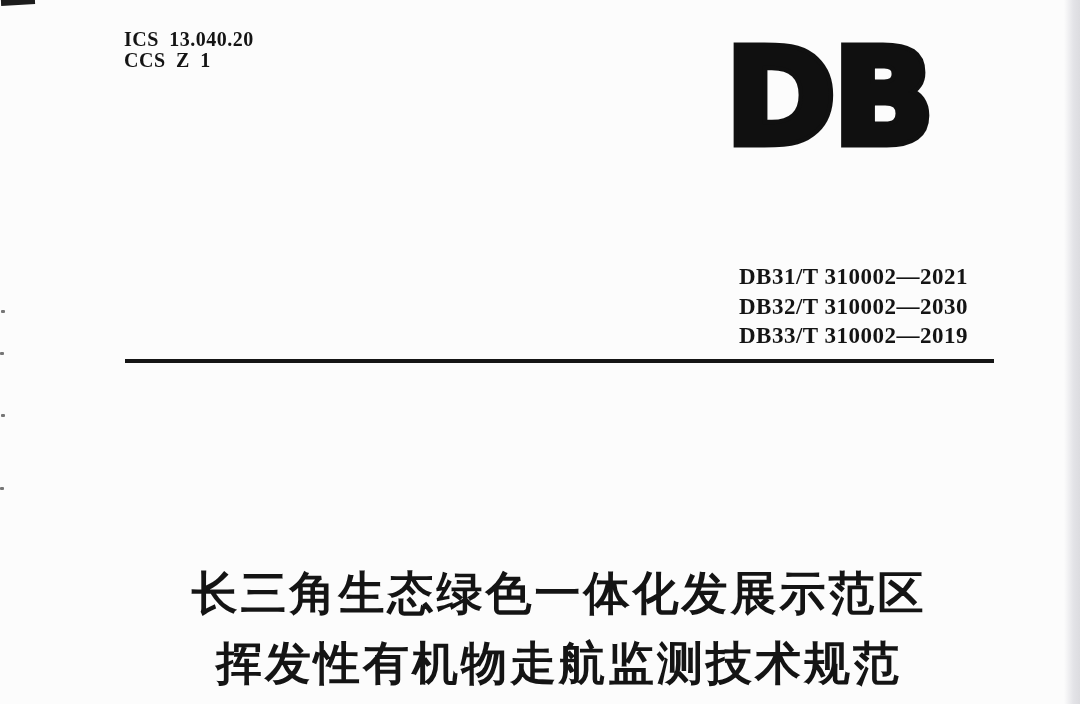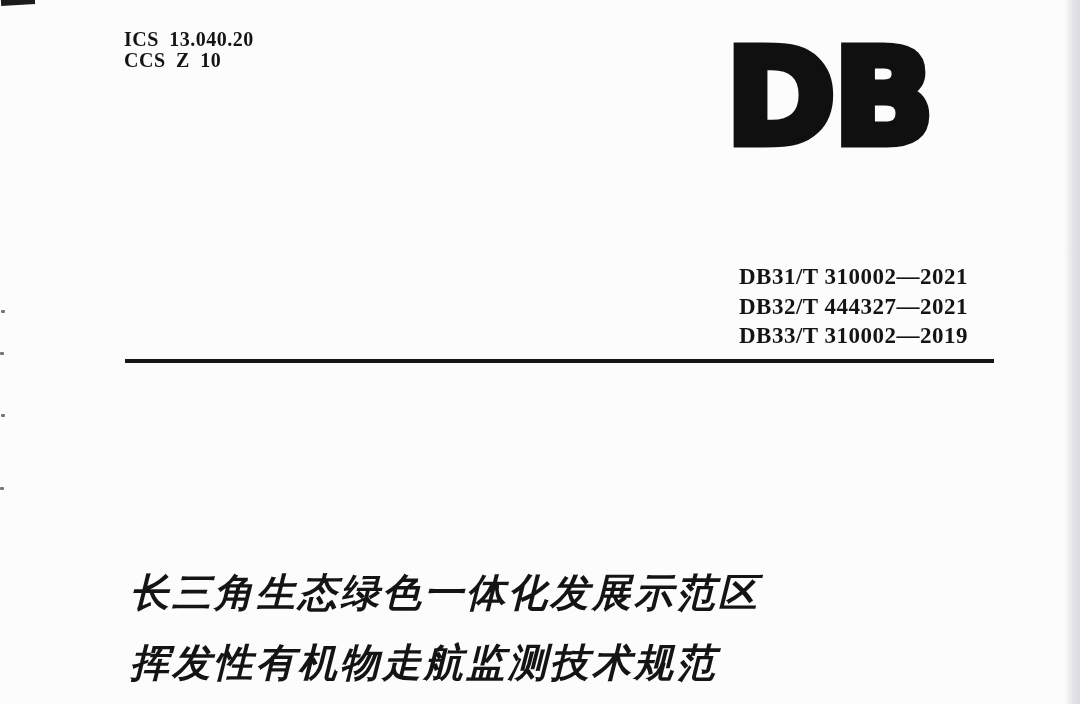--- a/index.html
+++ b/index.html
@@ -87,56 +87,55 @@
   .rule {
     position: absolute;
     left: 125px; top: 359px;
     width: 869px; height: 4px;
     background: #151515;
   }
   .subtitle {
     position: absolute;
     left: 130px;
     width: 858px;
-    text-align: left;
-    font-size: 39px;
+    text-align: center;
+    font-size: 46px;
     line-height: 48px;
     font-weight: 700;
     letter-spacing: 3px;
     white-space: nowrap;
-    font-style: italic;
   }
   .subtitle-1 { top: 569px; }
   .subtitle-2 { top: 639px; }
 </style>
 </head>
 <body>
 
 <div class="page">
 
   <div class="edge-strip"></div>
   <div class="corner-mark"></div>
   <div class="speck" style="left:1px; top:310px;"></div>
   <div class="speck" style="left:0; top:352px;"></div>
   <div class="speck" style="left:1px; top:414px;"></div>
   <div class="speck" style="left:0; top:487px;"></div>
 
   <div class="ics-block">
     <div>ICS 13.040.20</div>
-    <div>CCS Z 10</div>
+    <div>CCS Z 1</div>
   </div>
 
   <svg class="db-logo" viewBox="0 0 222 122" aria-hidden="true">
     <text x="4" y="109">DB</text>
   </svg>
 
 
   <div class="std-numbers">
     <div>DB31/T 310002—2021</div>
-    <div>DB32/T 444327—2021</div>
+    <div>DB32/T 310002—2030</div>
     <div>DB33/T 310002—2019</div>
   </div>
 
   <div class="rule"></div>
 
   <div class="subtitle subtitle-1">长三角生态绿色一体化发展示范区</div>
   <div class="subtitle subtitle-2">挥发性有机物走航监测技术规范</div>
 
 </div>
 

